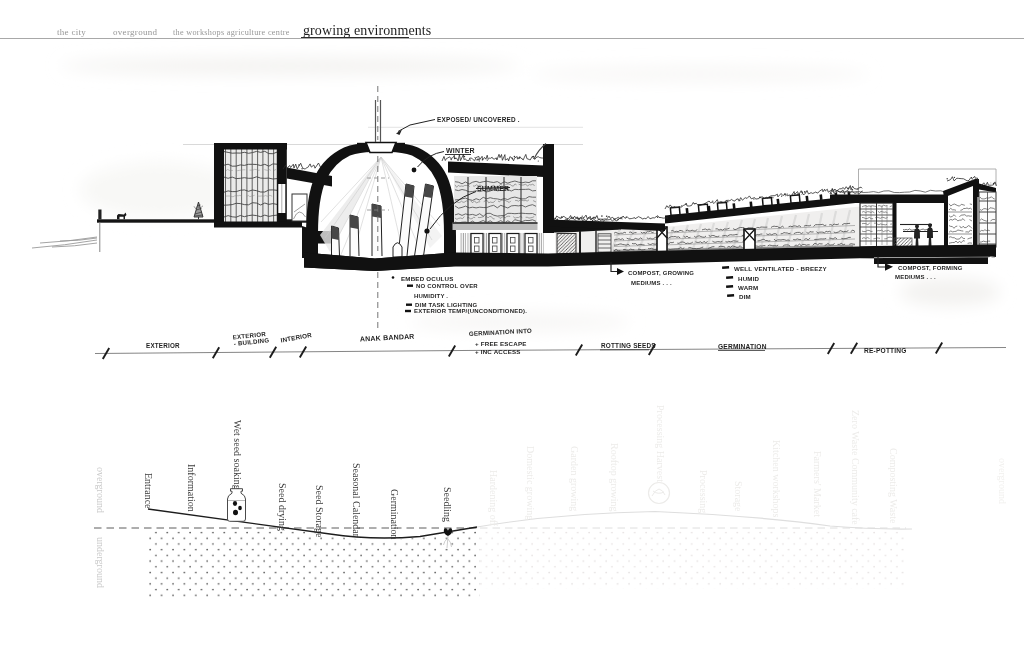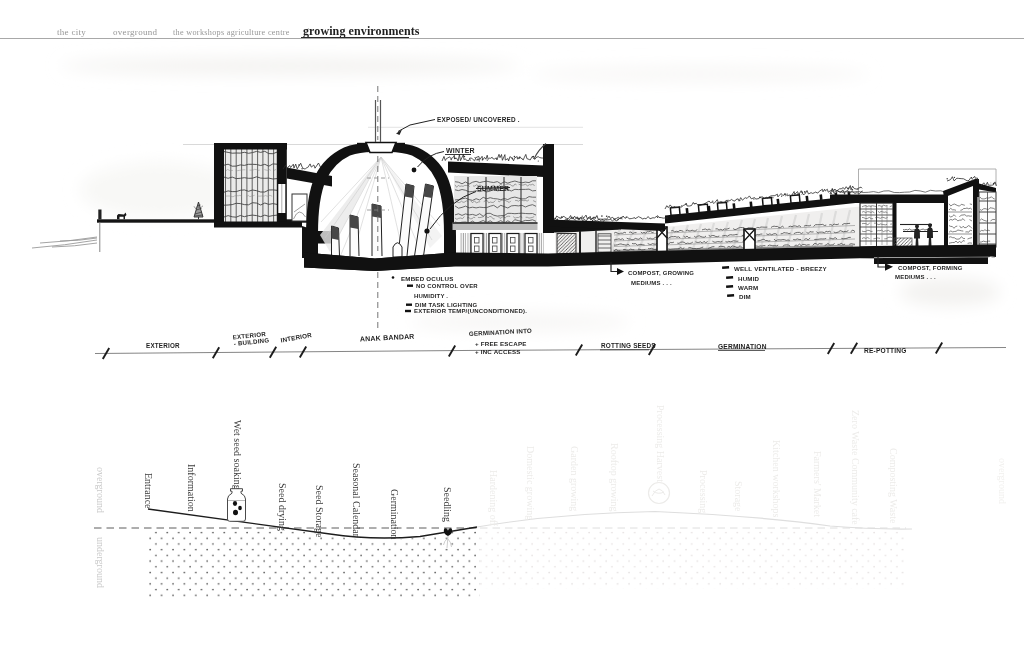--- a/index.html
+++ b/index.html
@@ -1,18 +1,18 @@
 <!DOCTYPE html>
 <html><head>
 <meta charset="utf-8">
 <style>
 html,body{margin:0;padding:0;background:#fff;width:1024px;height:661px;overflow:hidden}
 .hdr{position:absolute;top:0;left:0;width:1024px;height:40px;font-family:"Liberation Serif",serif}
 .hdr span{position:absolute;bottom:3px;font-size:9px;color:#979797;letter-spacing:0.3px}
-.hdr .big{font-size:12px;color:#1f1f1f;letter-spacing:0.1px;font-weight:700}
+.hdr .big{font-size:14px;color:#1f1f1f;letter-spacing:0.1px;font-weight:400}
 .rule{position:absolute;top:37.5px;left:0;width:1024px;border-top:1px solid #a8a8a8}
 .rule2{position:absolute;top:37px;left:301px;width:108px;border-top:1.4px solid #2a2a2a}
 </style>
 </head>
 <body>
 
 <div class="hdr">
 <span style="left:57px">the city</span>
 <span style="left:113px">overground</span>
 <span style="left:173px;font-size:8.2px">the workshops agriculture centre</span>

